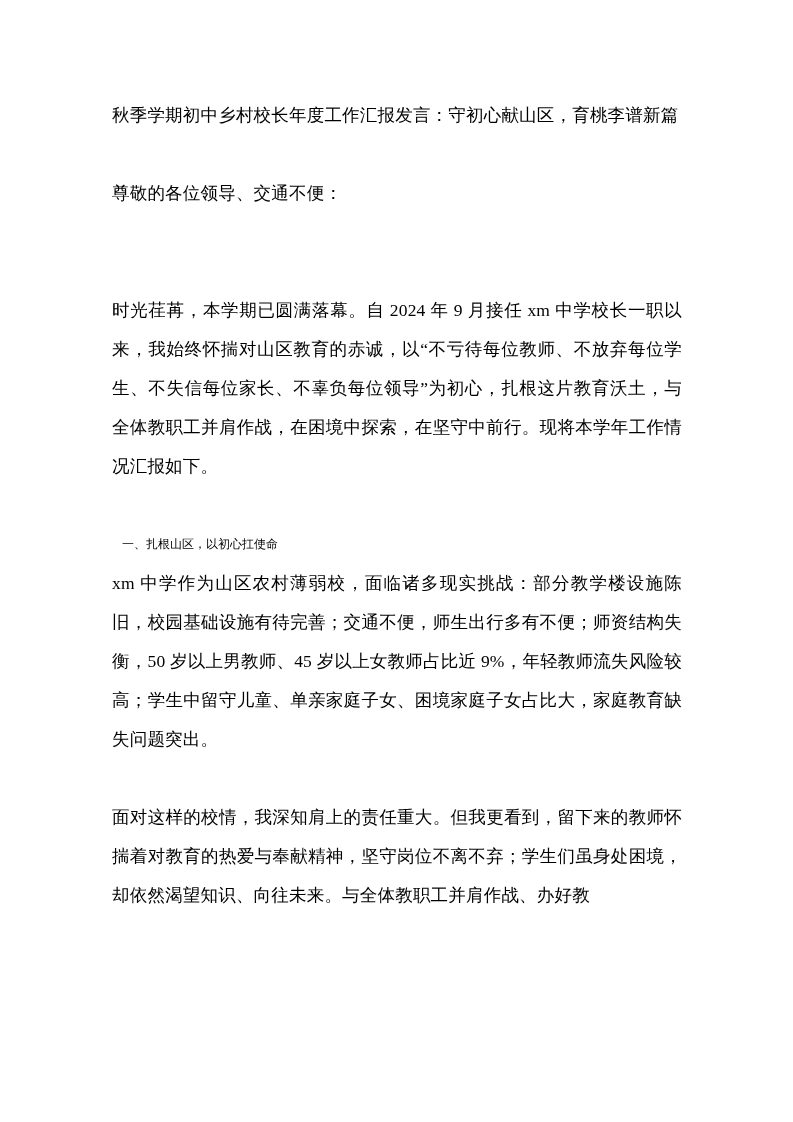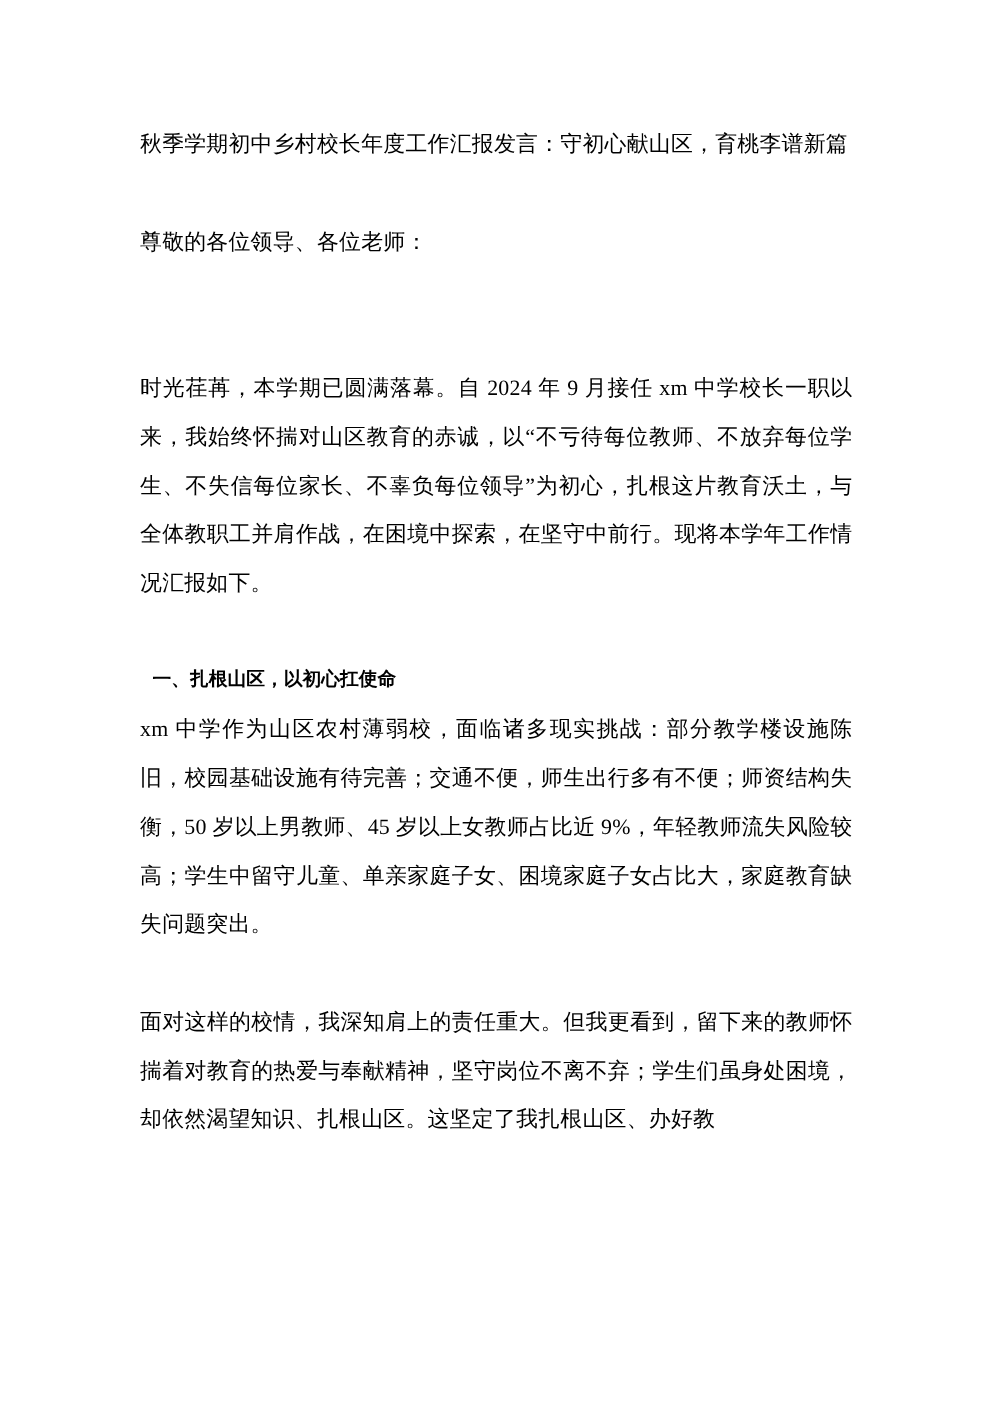--- a/index.html
+++ b/index.html
@@ -40,50 +40,50 @@
   .spacer-lg {
     height: 39px;
   }
   .spacer-xl {
     height: 78px;
   }
   .spacer-sm {
     height: 39px;
   }
   .heading {
-    font-size: 15px;
+    font-size: 12px;
     line-height: 39px;
     margin: 0;
-    font-weight: bold;
+    font-weight: normal;
     text-indent: 10px;
   }
   .tight {
     margin-top: 0;
   }
 </style>
 </head>
 <body>
 
 <div class="page">
   <div class="doc-body">
 
     <p class="para title">秋季学期初中乡村校长年度工作汇报发言：守初心献山区，育桃李谱新篇</p>
 
     <div class="spacer-lg"></div>
 
-    <p class="para">尊敬的各位领导、各位老师：</p>
+    <p class="para">尊敬的各位领导、交通不便：</p>
 
     <div class="spacer-xl"></div>
 
     <p class="para">时光荏苒，本学期已圆满落幕。自 2024 年 9 月接任 xm 中学校长一职以来，我始终怀揣对山区教育的赤诚，以“不亏待每位教师、不放弃每位学生、不失信每位家长、不辜负每位领导”为初心，扎根这片教育沃土，与全体教职工并肩作战，在困境中探索，在坚守中前行。现将本学年工作情况汇报如下。</p>
 
     <div class="spacer-sm"></div>
 
     <p class="heading">一、扎根山区，以初心扛使命</p>
 
     <p class="para tight">xm 中学作为山区农村薄弱校，面临诸多现实挑战：部分教学楼设施陈旧，校园基础设施有待完善；交通不便，师生出行多有不便；师资结构失衡，50 岁以上男教师、45 岁以上女教师占比近 9%，年轻教师流失风险较高；学生中留守儿童、单亲家庭子女、困境家庭子女占比大，家庭教育缺失问题突出。</p>
 
     <div class="spacer-sm"></div>
 
-    <p class="para">面对这样的校情，我深知肩上的责任重大。但我更看到，留下来的教师怀揣着对教育的热爱与奉献精神，坚守岗位不离不弃；学生们虽身处困境，却依然渴望知识、扎根山区。这坚定了我扎根山区、办好教</p>
+    <p class="para">面对这样的校情，我深知肩上的责任重大。但我更看到，留下来的教师怀揣着对教育的热爱与奉献精神，坚守岗位不离不弃；学生们虽身处困境，却依然渴望知识、向往未来。与全体教职工并肩作战、办好教</p>
 
   </div>
 </div>
 
 </body></html>

